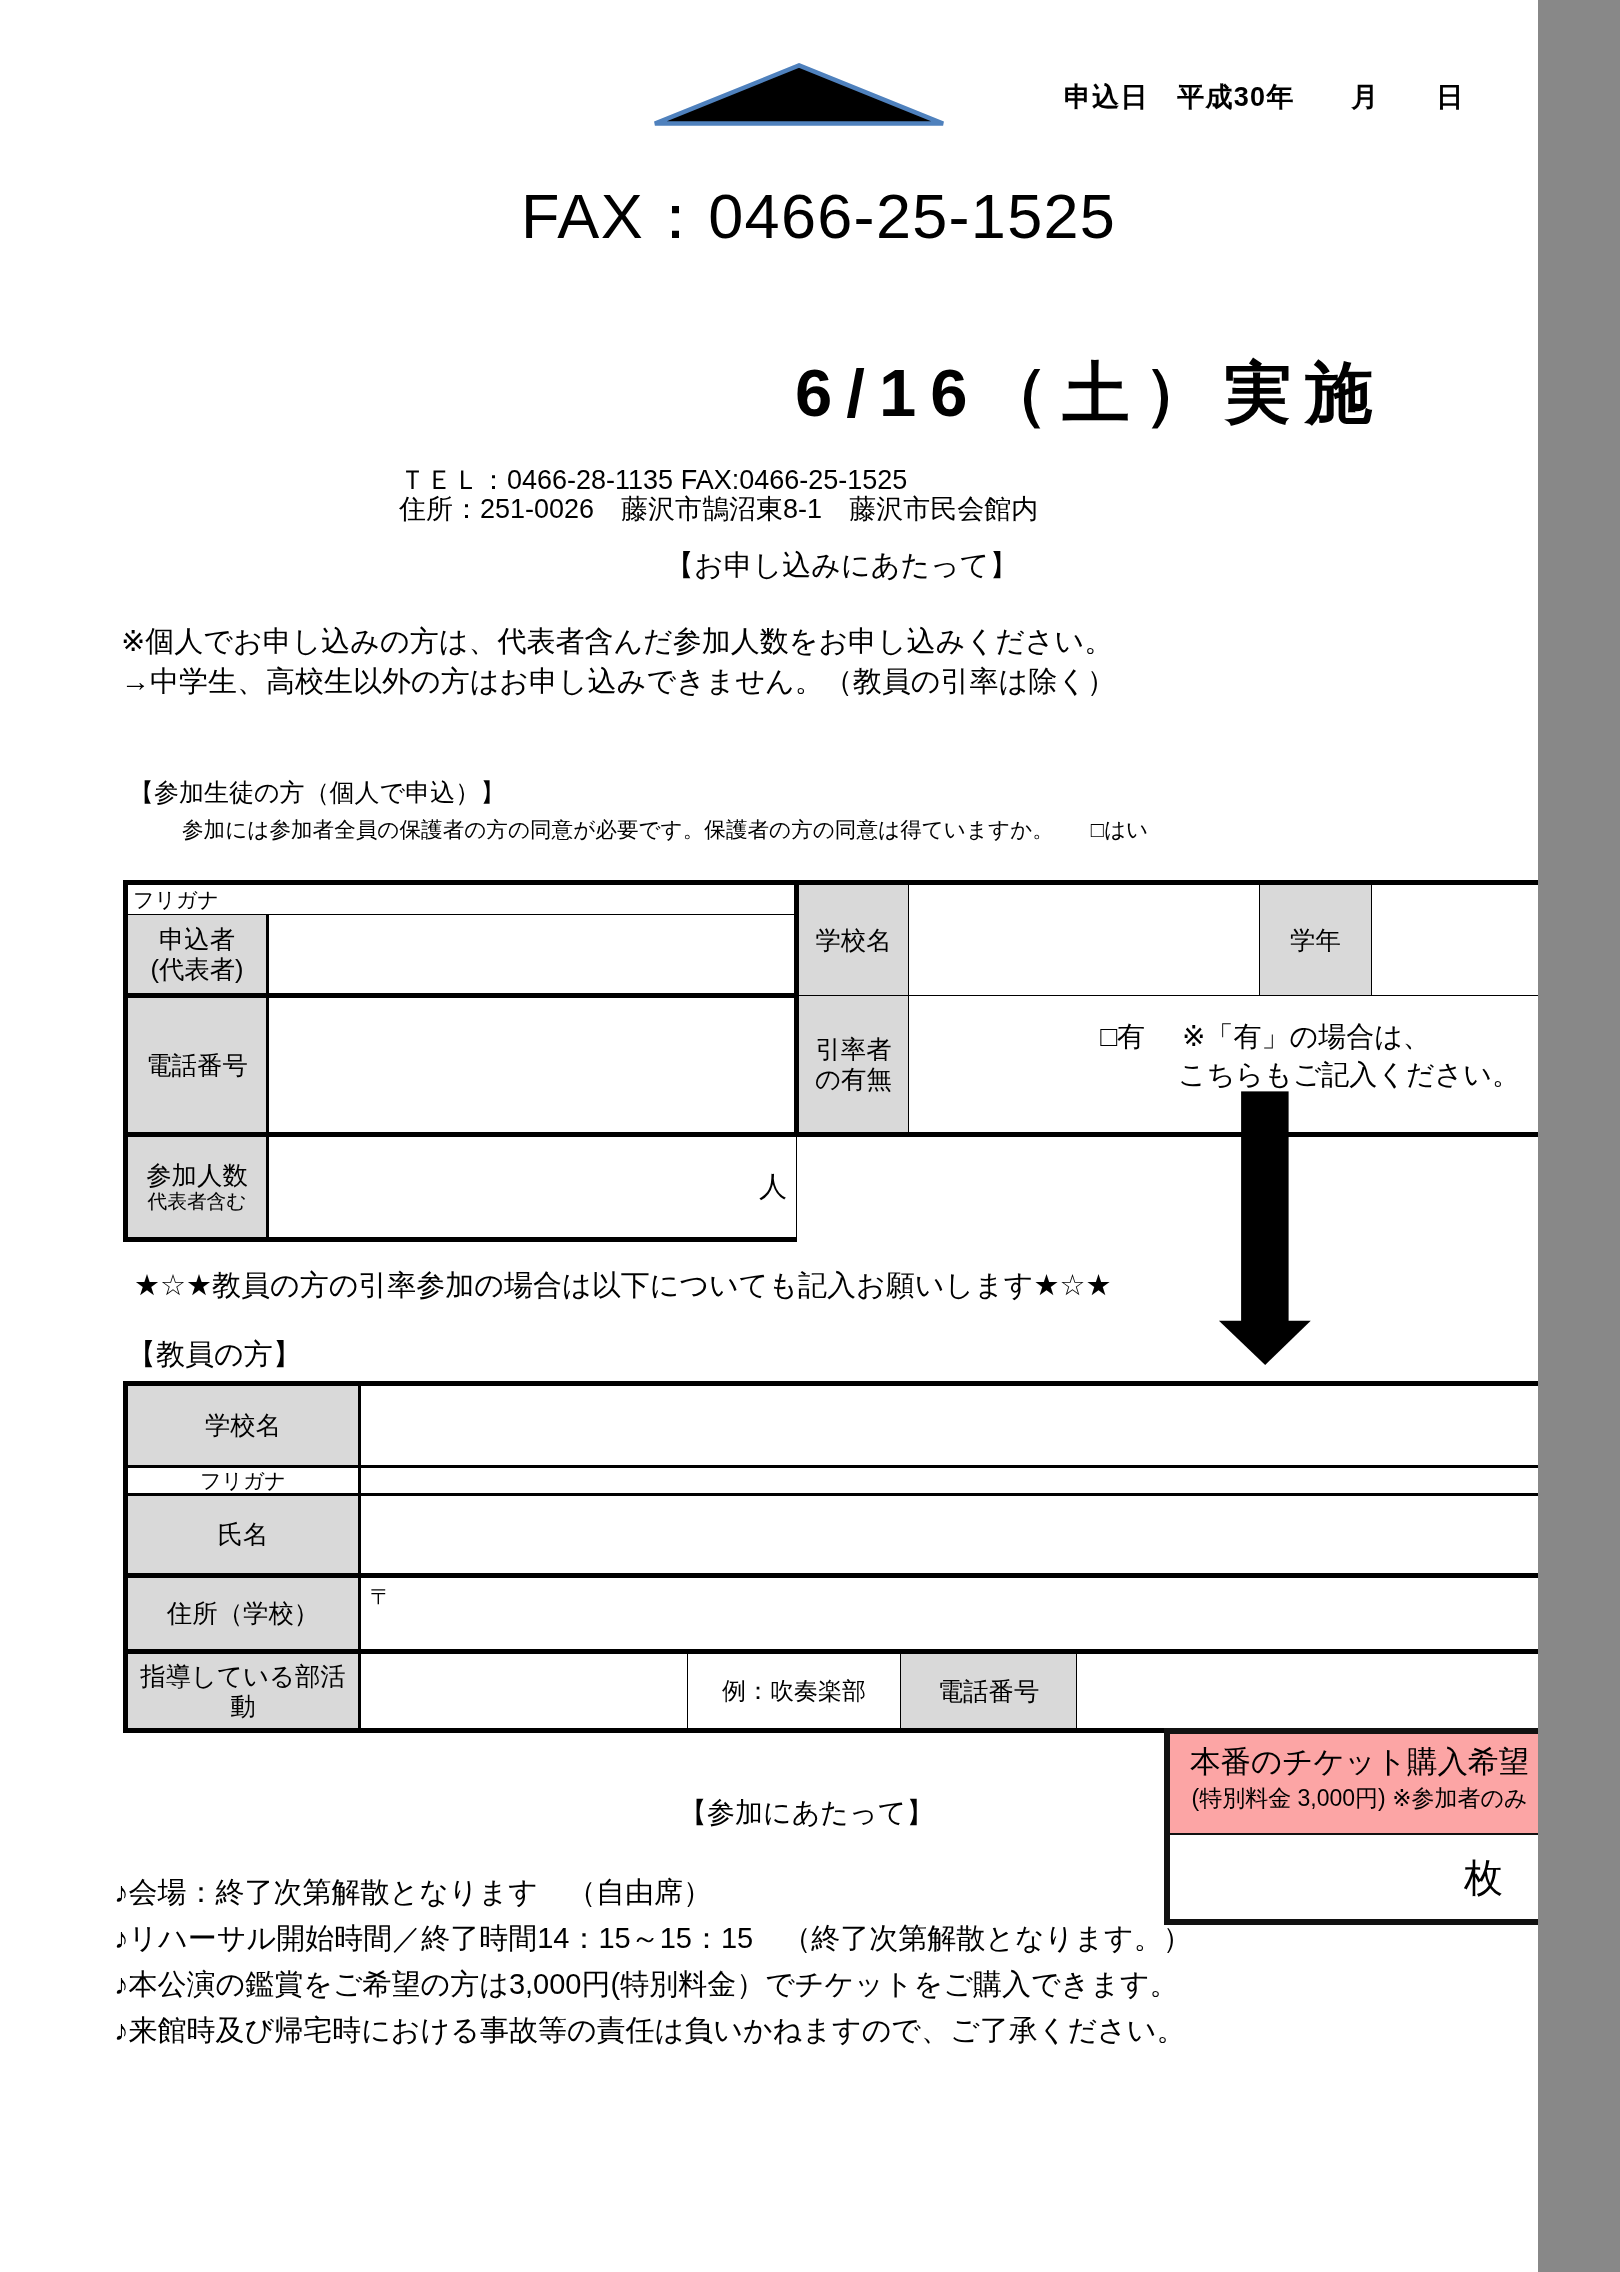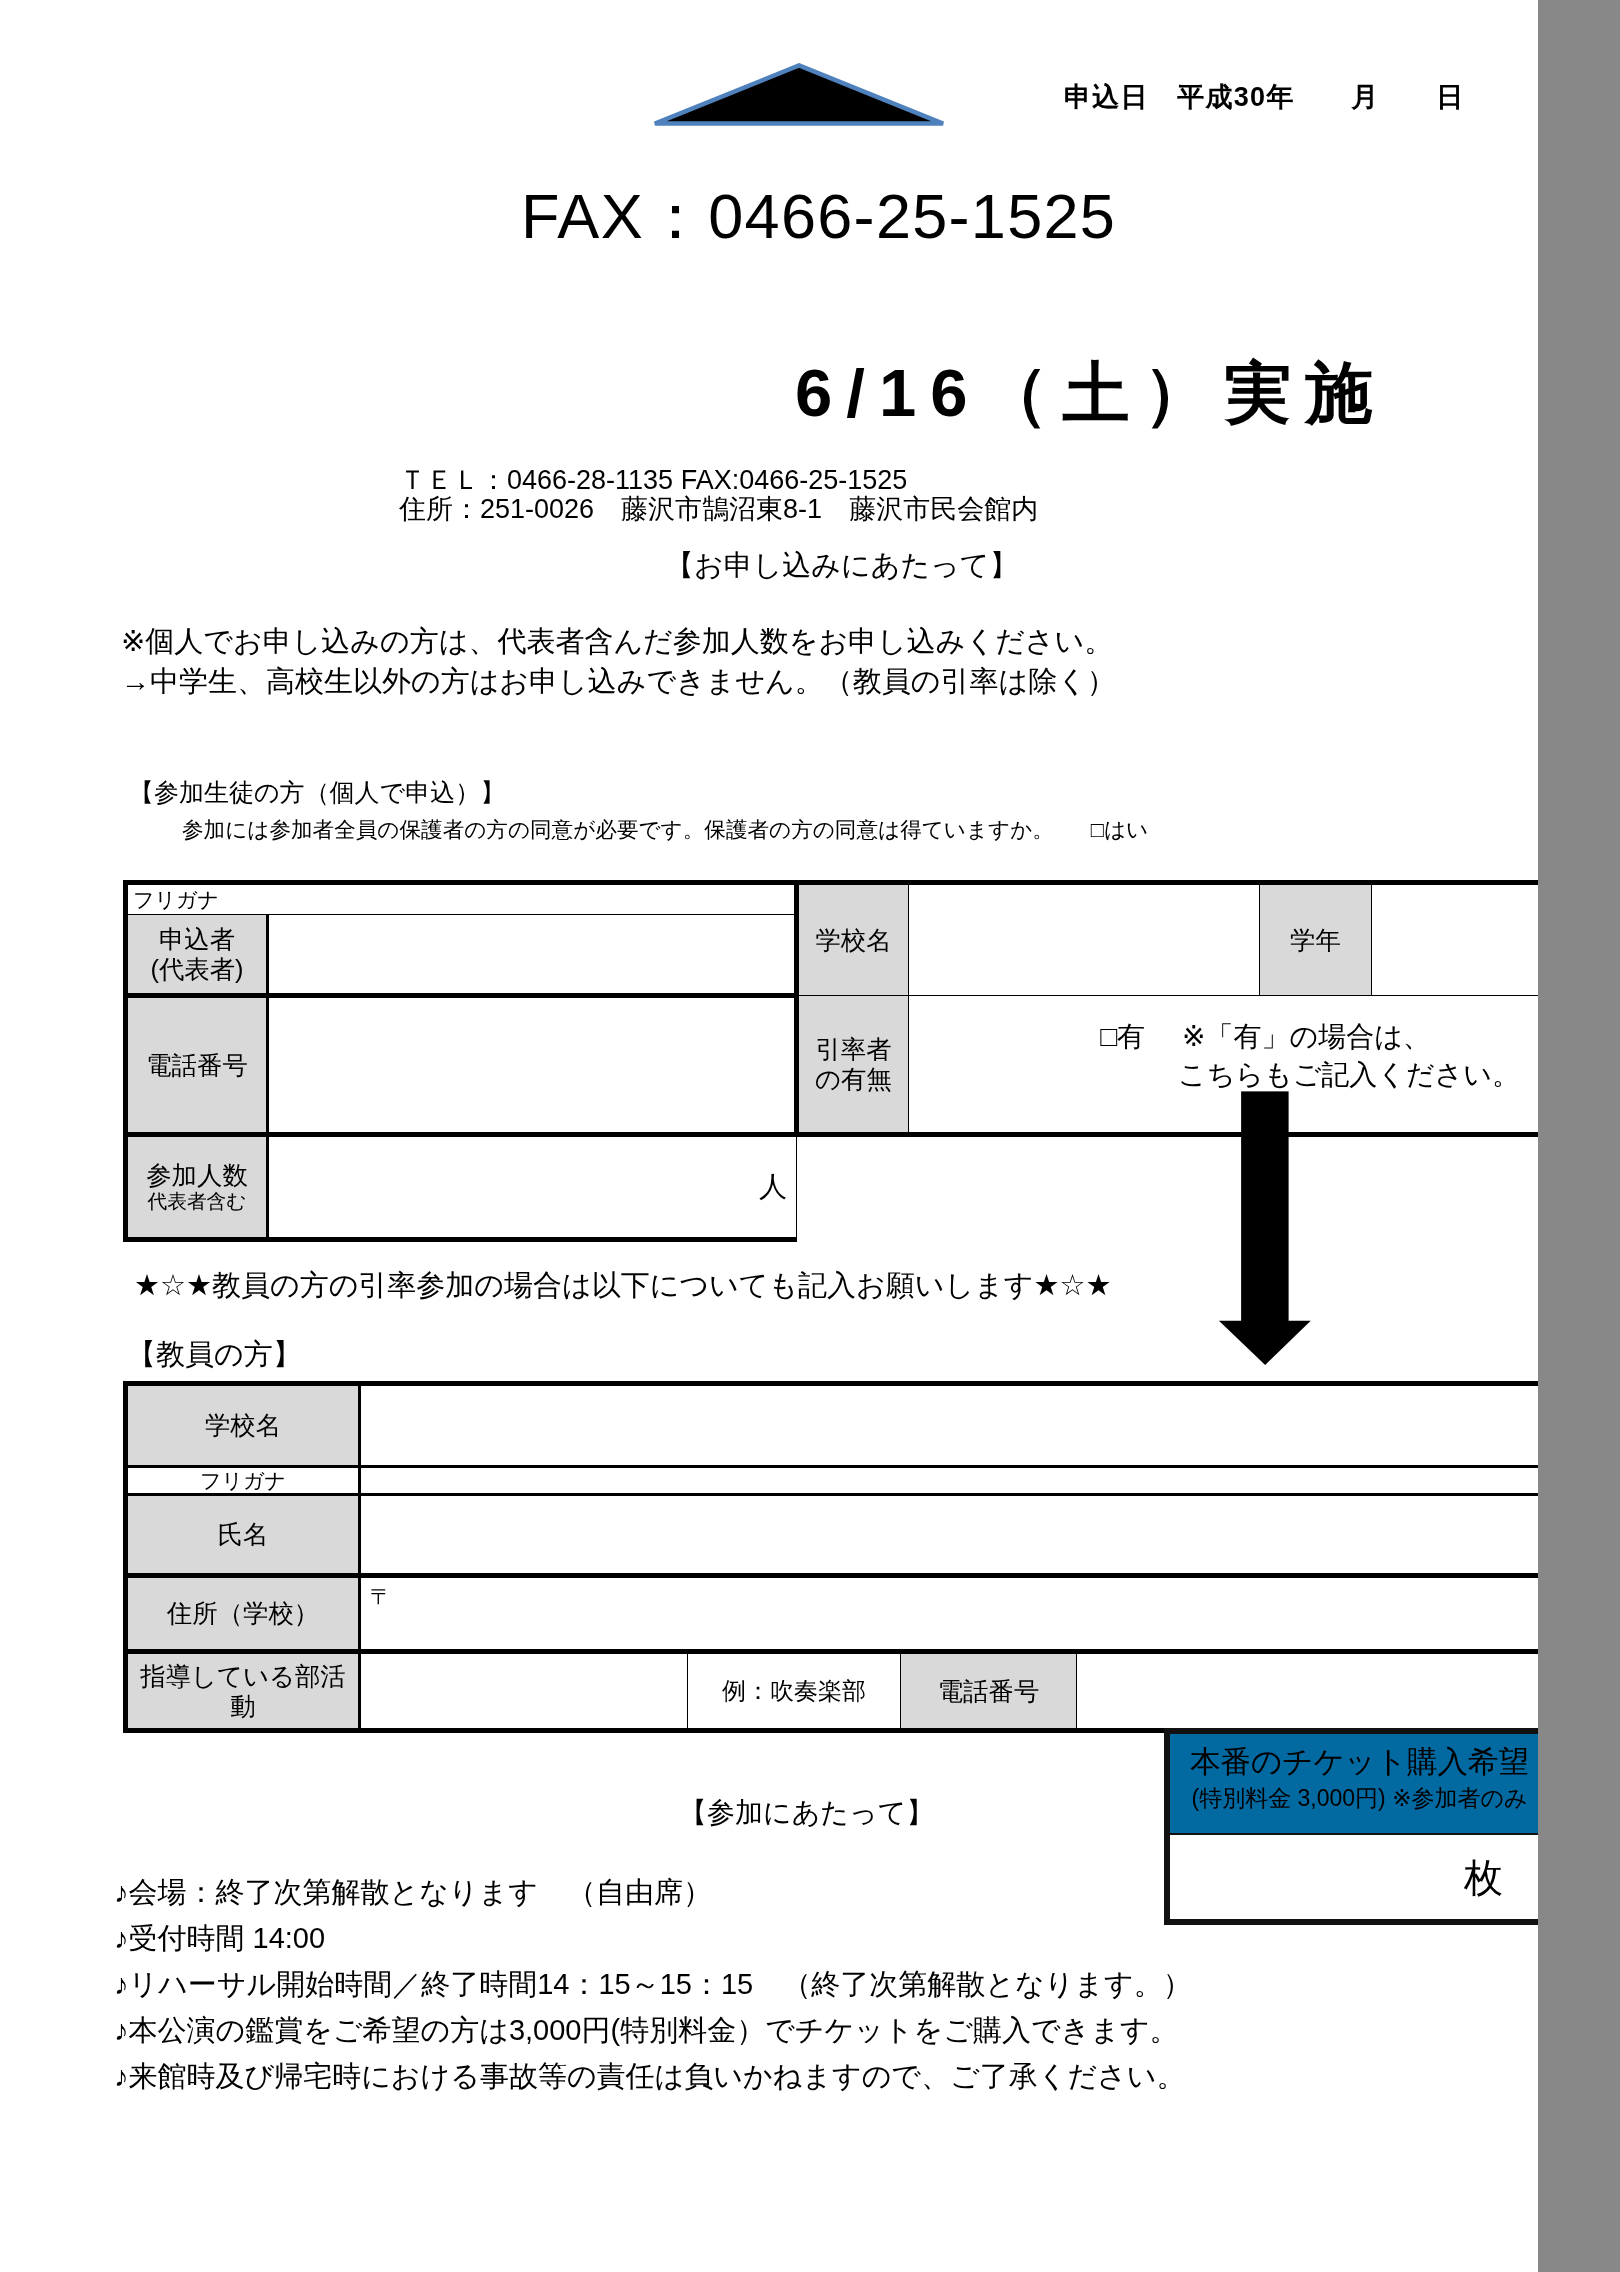--- a/index.html
+++ b/index.html
@@ -58,21 +58,21 @@
   #table2 td.br8{border-right:5.1px solid #000;}
   #table2 td.br6{border-right:3.8px solid #000;}
   .furigana2{font-size:21px;}
   .addr-input{vertical-align:top;font-size:21.6px;padding:3.8px 0 0 9px;}
   .club-example{text-align:center;vertical-align:middle;font-size:24px;}
 
   #arrow{left:1205px;top:1087px;width:114px;height:283px;}
 
   
   #ticket-box{left:1164px;top:1728px;width:391px;height:197px;border:6.3px solid #111;box-sizing:border-box;}
-  #ticket-head{background:#0369a1;border-bottom:2.5px solid #111;height:93px;text-align:center;padding-top:6.3px;box-sizing:content-box;}
+  #ticket-head{background:#fca5a5;border-bottom:2.5px solid #111;height:93px;text-align:center;padding-top:6.3px;box-sizing:content-box;}
   #ticket-title{font-size:30.5px;line-height:42px;}
   #ticket-subtitle{font-size:23px;line-height:33px;}
   #ticket-count{height:85px;display:flex;align-items:center;justify-content:flex-end;padding-right:46px;}
   #ticket-unit{font-size:39px;}
 
   
   #participation-heading{left:679px;top:1794px;font-size:28px;}
   #participation-list{left:114px;top:1869px;font-size:29px;line-height:46px;}
   #participation-list div{white-space:nowrap;}
 </style>
@@ -204,20 +204,19 @@
       <div id="ticket-subtitle">(特別料金 3,000円) ※参加者のみ</div>
     </div>
     <div id="ticket-count">
       <span id="ticket-unit">枚</span>
     </div>
   </div>
 
   <div id="participation-heading" class="abs">【参加にあたって】</div>
   <div id="participation-list" class="abs">
     <div>♪会場：終了次第解散となります　（自由席）</div>
-    <div>♪受付時間 14:00</div>
     <div>♪リハーサル開始時間／終了時間14：15～15：15　（終了次第解散となります。）</div>
     <div>♪本公演の鑑賞をご希望の方は3,000円(特別料金）でチケットをご購入できます。</div>
     <div>♪来館時及び帰宅時における事故等の責任は負いかねますので、ご了承ください。</div>
   </div>
 
 </div>
 
 
 </body></html>

